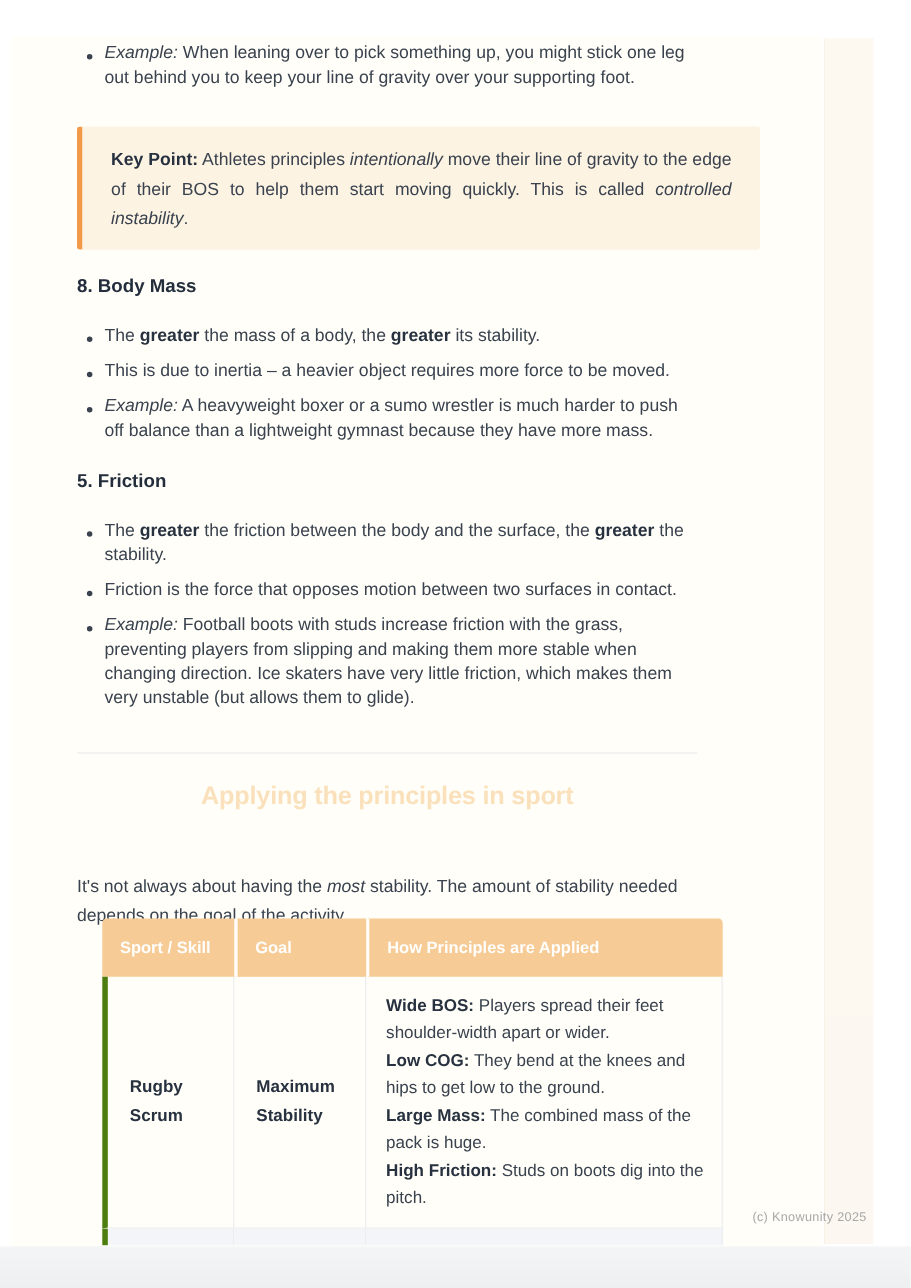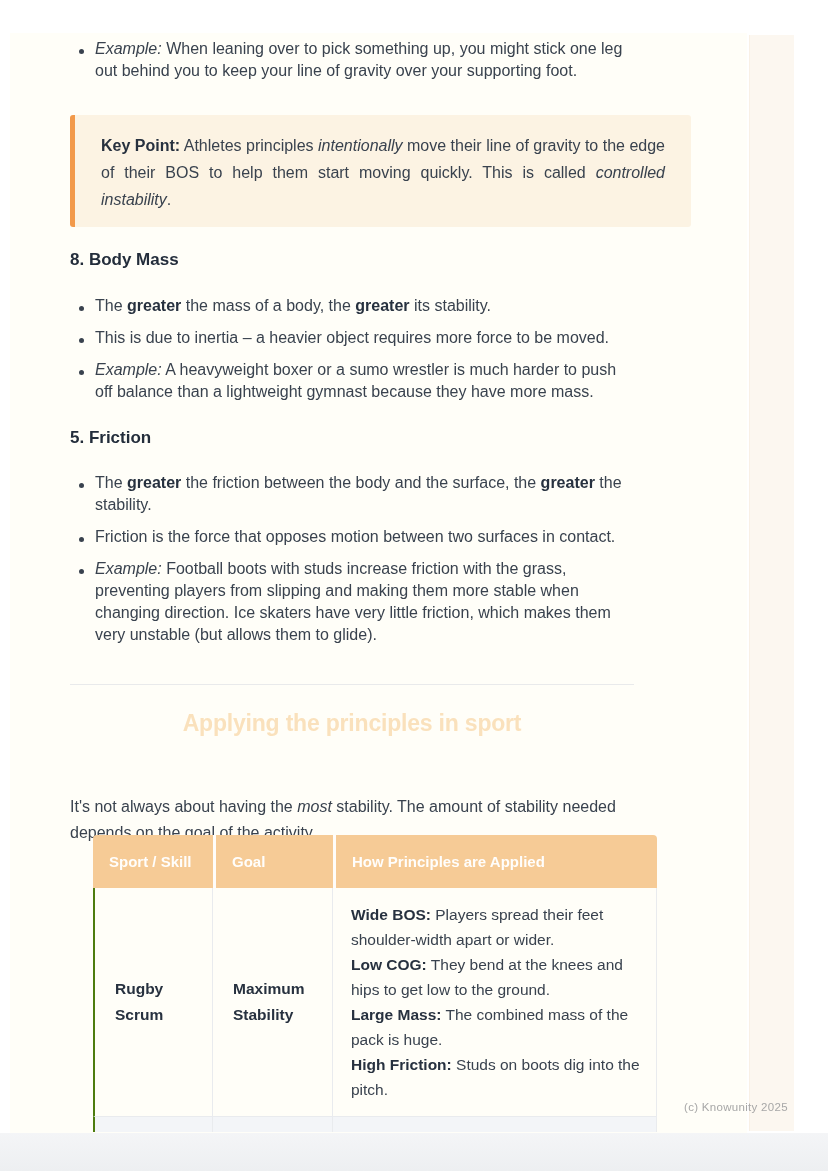--- a/index.html
+++ b/index.html
@@ -64,21 +64,21 @@
     color:#FFFEFC; font-weight:600; text-align:left;
     font-size:15px; line-height:21px; padding:16px 8px 16px 16px;
   }
   table.tbl th + th { border-left:3px solid #FFFDFA; }
   table.tbl th:first-child { border-top-left-radius:4px; }
   table.tbl th:last-child { border-top-right-radius:4px; }
   table.tbl td {
     border-bottom:1px solid #E9EBEE; border-right:1px solid #E9EBEE;
     vertical-align:middle; font-size:15.5px; background:transparent;
   }
-  table.tbl td:first-child { border-left:2px solid #4d7c0f;margin-left:12px; }
+  table.tbl td:first-child { border-left:5px solid #4d7c0f;margin-left:12px; }
   .cell-sport, .cell-goal { font-weight:700; color:#27313F; padding:14px 14px 14px 20px; line-height:26px; }
   .cell-how { padding:14px 16px 14px 18px; line-height:25px; }
   tr.partial td { height:13px; background:#F3F5F8; border-bottom:none; }
 
   .watermark {
     position:absolute; left:684px; top:1101px;
     font-size:11.5px; color:#A7A7A7; letter-spacing:0.3px; z-index:5;
   }
 </style>
 </head>

